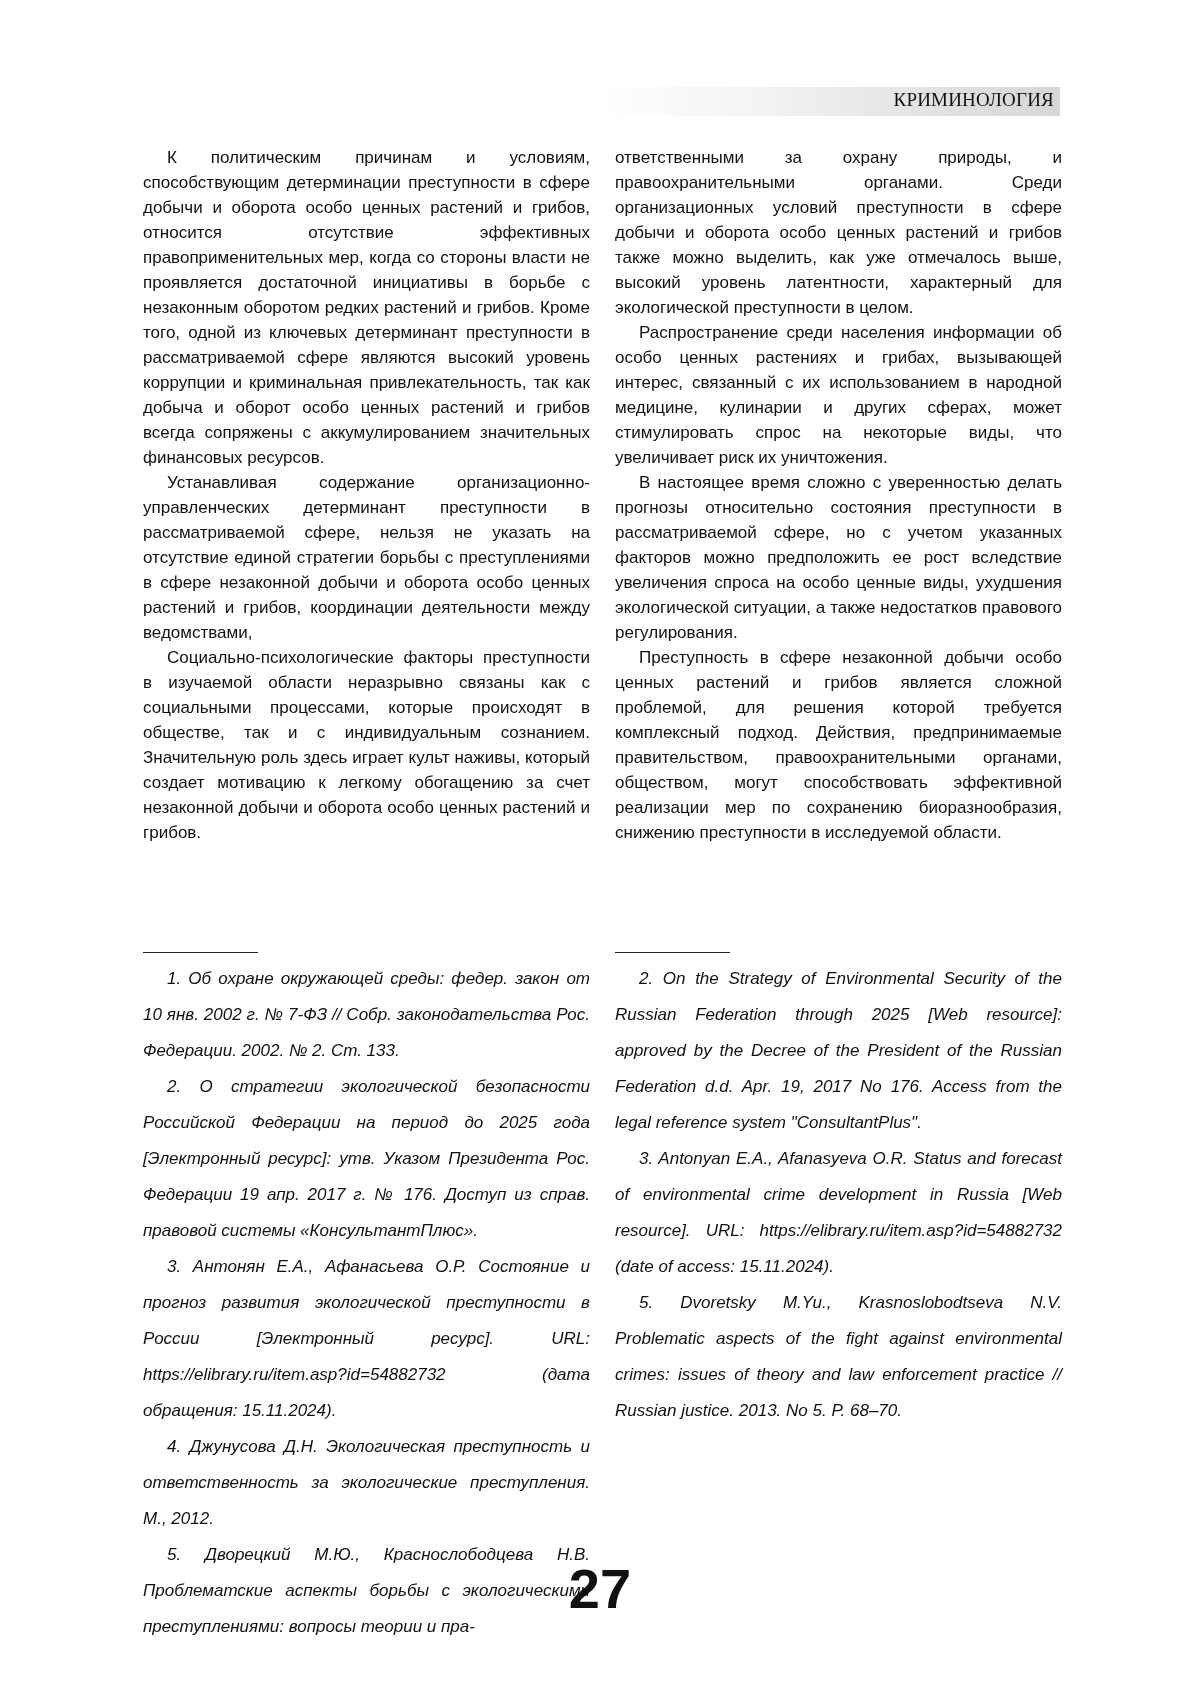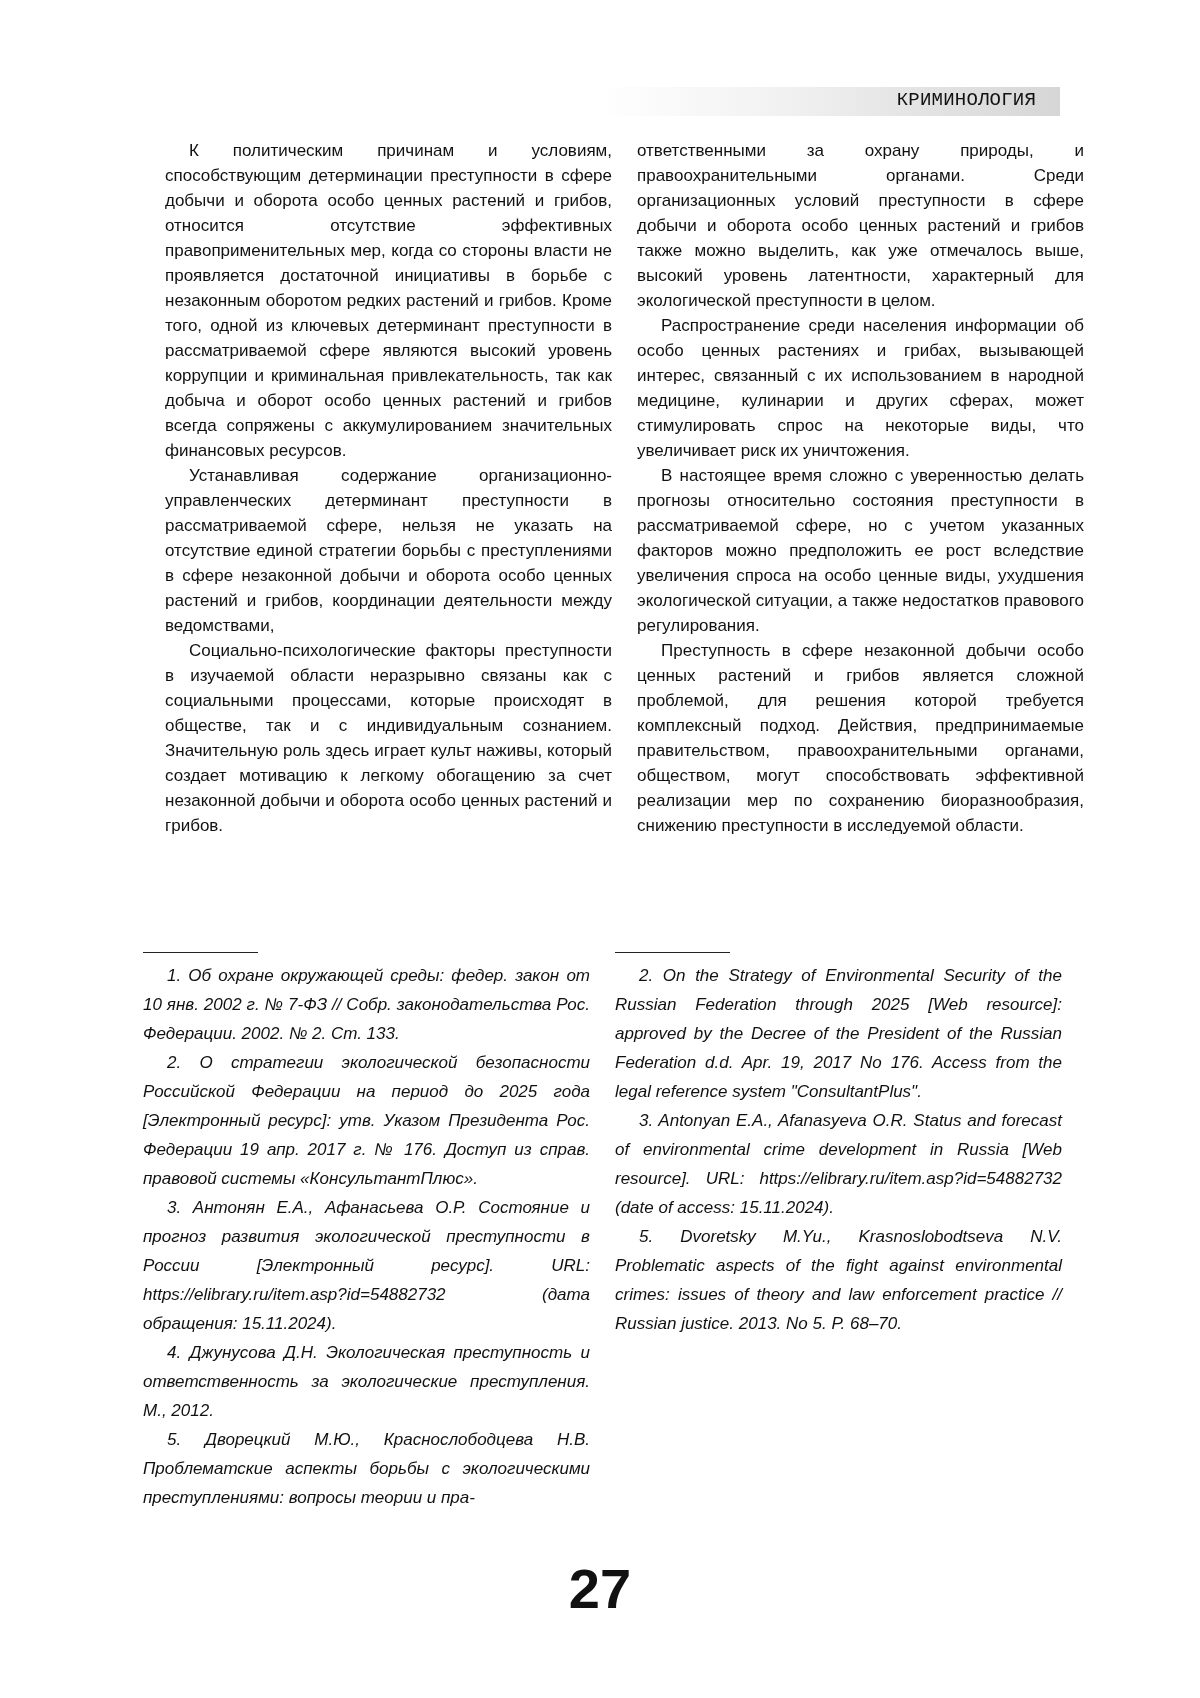--- a/index.html
+++ b/index.html
@@ -2,35 +2,35 @@
 <html><head>
 <meta charset="utf-8">
 <style>
   html, body { margin: 0; padding: 0; background: #ffffff; }
   body { width: 1200px; height: 1698px; position: relative; overflow: hidden; color: #111; }
   .header-band {
     position: absolute; left: 598px; top: 87px; width: 462px; height: 29px;
     background: linear-gradient(to right, #ffffff 0%, #f3f3f3 35%, #d6d6d6 100%);
   }
   .header-title {
-    position: absolute; right: 24px; top: 2px;
-    font-family: Liberation Mono, monospace; font-size: 19px; letter-spacing: 0.2px; color: #111;
+    position: absolute; right: 6px; top: 2px;
+    font-family: Liberation Serif, serif; font-size: 19px; letter-spacing: 0.2px; color: #111;
   }
   .col { position: absolute; font-family: "Liberation Sans", sans-serif; }
   .col-left { left: 143px; width: 447px; }
   .col-right { left: 615px; width: 447px; }
-  .body-text { top: 138px; margin-left: 22px; }
+  .body-text { top: 145px; }
   .body-text p {
     margin: 0; font-size: 17px; line-height: 25px; text-align: justify; text-indent: 24px;
     hyphens: auto;
   }
   .notes { top: 952px; }
   .notes .rule { width: 115px; height: 0; border-top: 1.2px solid #222; margin-bottom: 8px; }
   .notes p {
-    margin: 0; font-size: 17px; line-height: 29px; text-align: justify; text-indent: 24px;
+    margin: 0; font-size: 17px; line-height: 36px; text-align: justify; text-indent: 24px;
     font-style: italic;
   }
   .page-number {
     position: absolute; left: 0; width: 1200px; top: 1556px; text-align: center;
     font-family: "Liberation Sans", sans-serif; font-weight: bold; font-size: 56px; color: #111;
   }
 </style>
 </head>
 <body>
 

